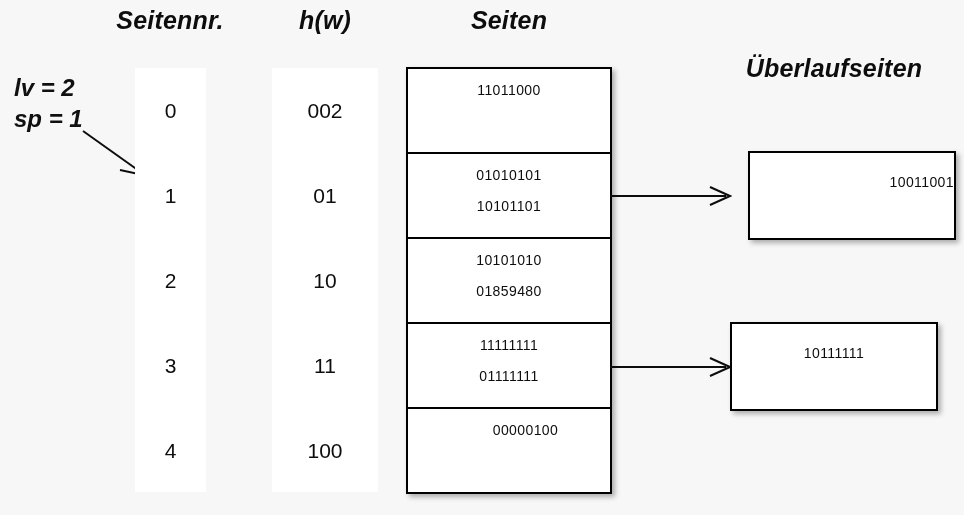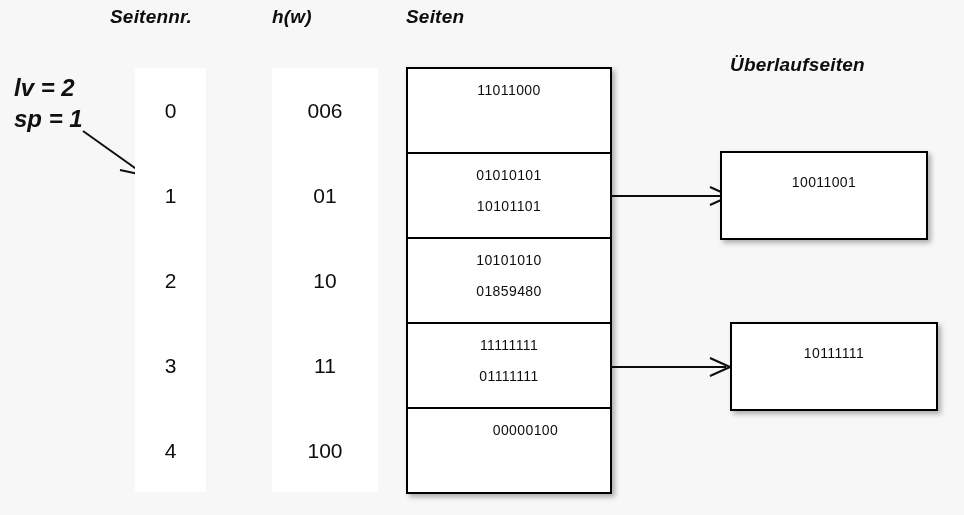--- a/index.html
+++ b/index.html
@@ -19,23 +19,24 @@
     position: relative;
     width: 964px;
     height: 515px;
   }
 
   
   .col-header {
     position: absolute;
     font-style: italic;
     font-weight: 600;
-    font-size: 19px;
+    font-size: 25px;
     letter-spacing: 0.2px;
     white-space: nowrap;
+    text-align: center;
     color: #0d0d0d;
   }
   #hdr-seitennr { left: 110px;  top: 6px;  width: 120px; }
   #hdr-hw       { left: 272px;  top: 6px;  width: 106px; }
   #hdr-seiten   { left: 406px;  top: 6px;  width: 206px; }
   #hdr-ueber    { left: 730px;  top: 6px;  width: 208px; margin-top: 48px; }
 
   
   .param-block {
     position: absolute;
@@ -123,21 +124,21 @@
     height: 89px;
     background: #ffffff;
     border: 2px solid #000000;
     box-sizing: border-box;
     box-shadow: 3px 3px 5px rgba(0,0,0,0.30);
     display: flex;
     align-items: flex-start;
     justify-content: center;
     padding-top: 14px;
   }
-  #overflow-0 { left: 720px; top: 151px; }
+  #overflow-0 { left: 748px; top: 151px; justify-content: flex-end; }
   #overflow-1 { left: 730px; top: 322px; }
 
   
   .connector {
     position: absolute;
     height: 22px;
     width: 122px;
     left: 610px;
   }
   #connector-0 { top: 185px; }
@@ -165,21 +166,21 @@
 
   <div class="strip" id="strip-seitennr">
     <div class="strip-cell" style="top:0px">0</div>
     <div class="strip-cell" style="top:85px">1</div>
     <div class="strip-cell" style="top:170px">2</div>
     <div class="strip-cell" style="top:255px">3</div>
     <div class="strip-cell" style="top:340px">4</div>
   </div>
 
   <div class="strip" id="strip-hw">
-    <div class="strip-cell" style="top:0px">006</div>
+    <div class="strip-cell" style="top:0px">002</div>
     <div class="strip-cell" style="top:85px">01</div>
     <div class="strip-cell" style="top:170px">10</div>
     <div class="strip-cell" style="top:255px">11</div>
     <div class="strip-cell" style="top:340px">100</div>
   </div>
 
   <div id="seiten-table">
     <div class="page-cell">
       <span class="record">11011000</span>
     </div>

